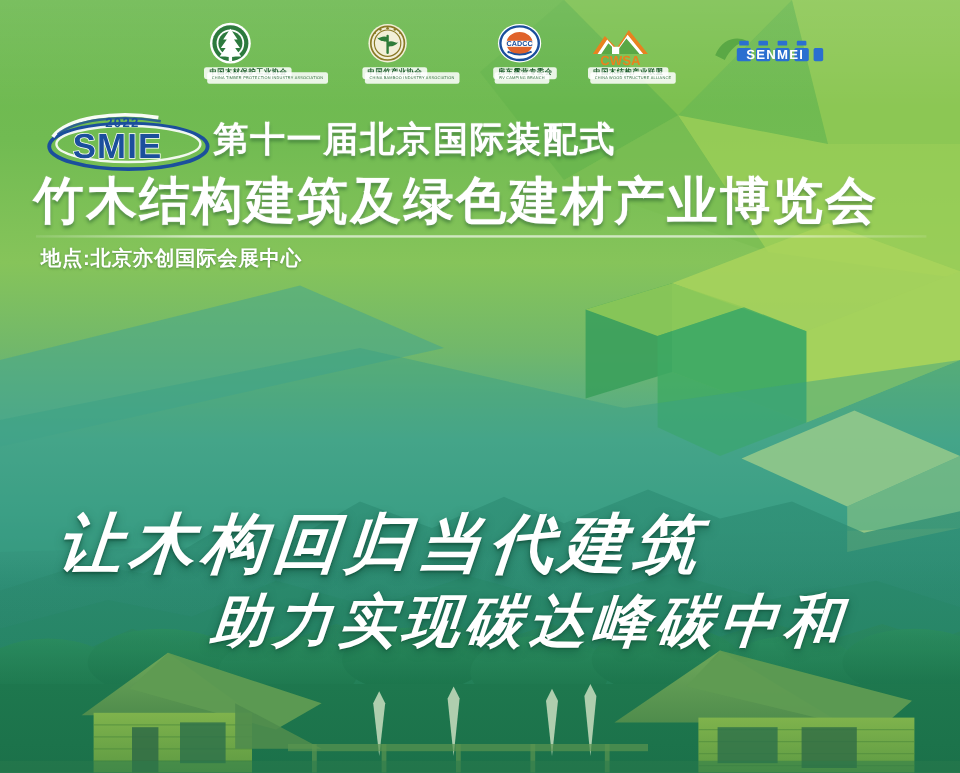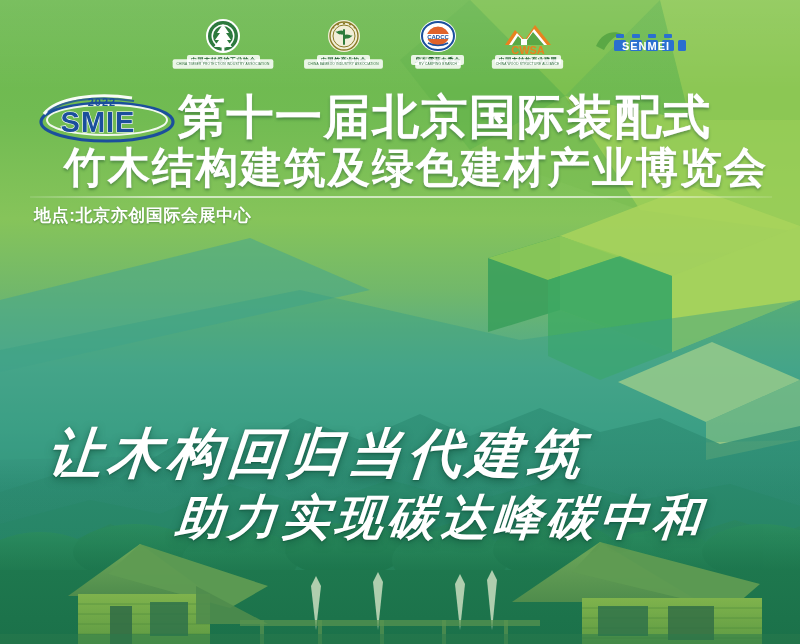--- a/index.html
+++ b/index.html
@@ -57,21 +57,21 @@
     height: 62px;
     display: flex;
     align-items: center;
     justify-content: center;
     gap: 26px;
     padding-left: 70px;
   }
   .logo {
     display: flex;
     flex-direction: column;
-    align-items: center;
+    align-items: flex-start;
     justify-content: center;
     height: 60px;
   }
   .logo .mark { display:block; }
   .logo .cn {
     font-size: 6px;
     letter-spacing: .5px;
     color: #1d5c2c;
     background: rgba(255,255,255,.86);
     border-radius: 2px;
@@ -100,40 +100,39 @@
     width: 142px;
     height: 52px;
   }
   .smie-wrap svg { display:block; }
 
   
   .title1 {
     position: absolute;
     left: 178px;
     top: 92px;
-    font-size: 47px;
+    font-size: 29px;
     line-height: 50px;
     font-weight: bold;
     color: #ffffff;
     letter-spacing: 1.5px;
     white-space: nowrap;
     text-shadow: 0 2px 3px rgba(20,70,35,.45), 0 0 1px rgba(255,255,255,.9);
   }
   .title2 {
     position: absolute;
     left: 28px;
     top: 142px;
     font-size: 42px;
     line-height: 52px;
     font-weight: bold;
     color: #ffffff;
     letter-spacing: 2px;
     white-space: nowrap;
     text-shadow: 0 2px 3px rgba(20,70,35,.45), 0 0 1px rgba(255,255,255,.9);
-    margin-left: 36px;
   }
 
   .rule {
     position: absolute;
     left: 30px;
     right: 28px;
     top: 196px;
     height: 2px;
     background: linear-gradient(90deg, rgba(255,255,255,.10), rgba(255,255,255,.62) 18%, rgba(255,255,255,.62) 78%, rgba(255,255,255,.10));
   }

